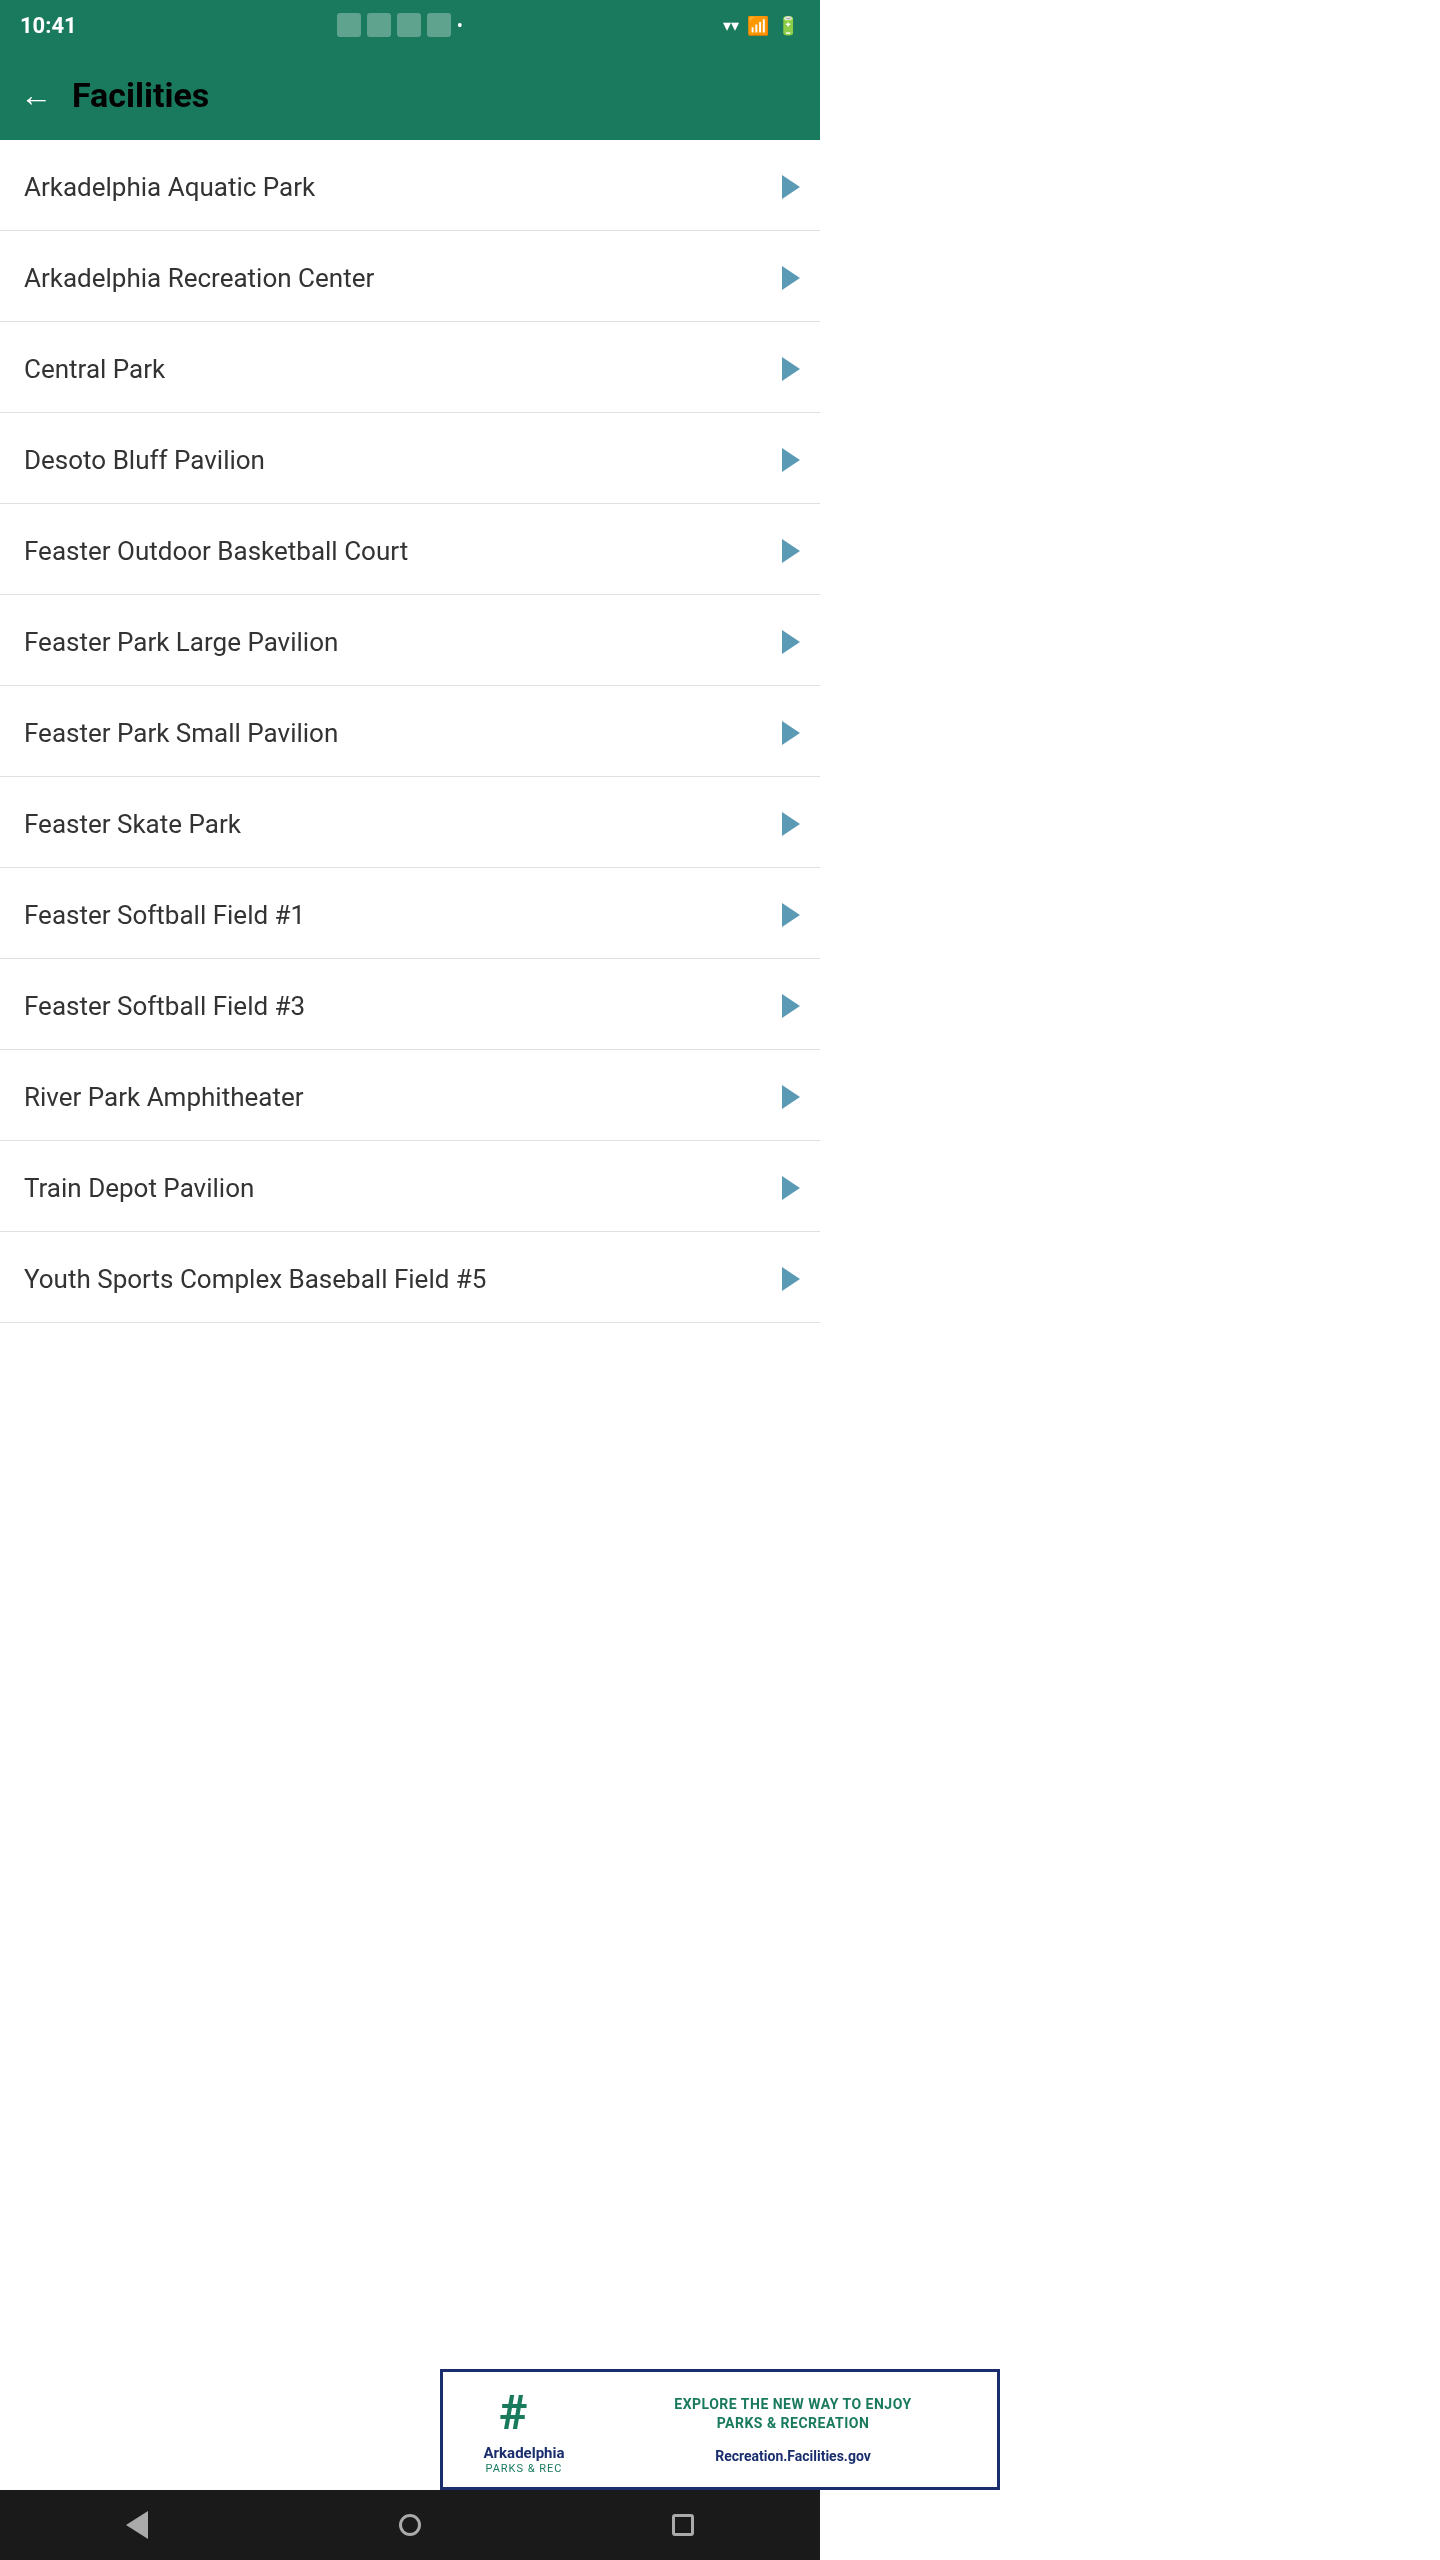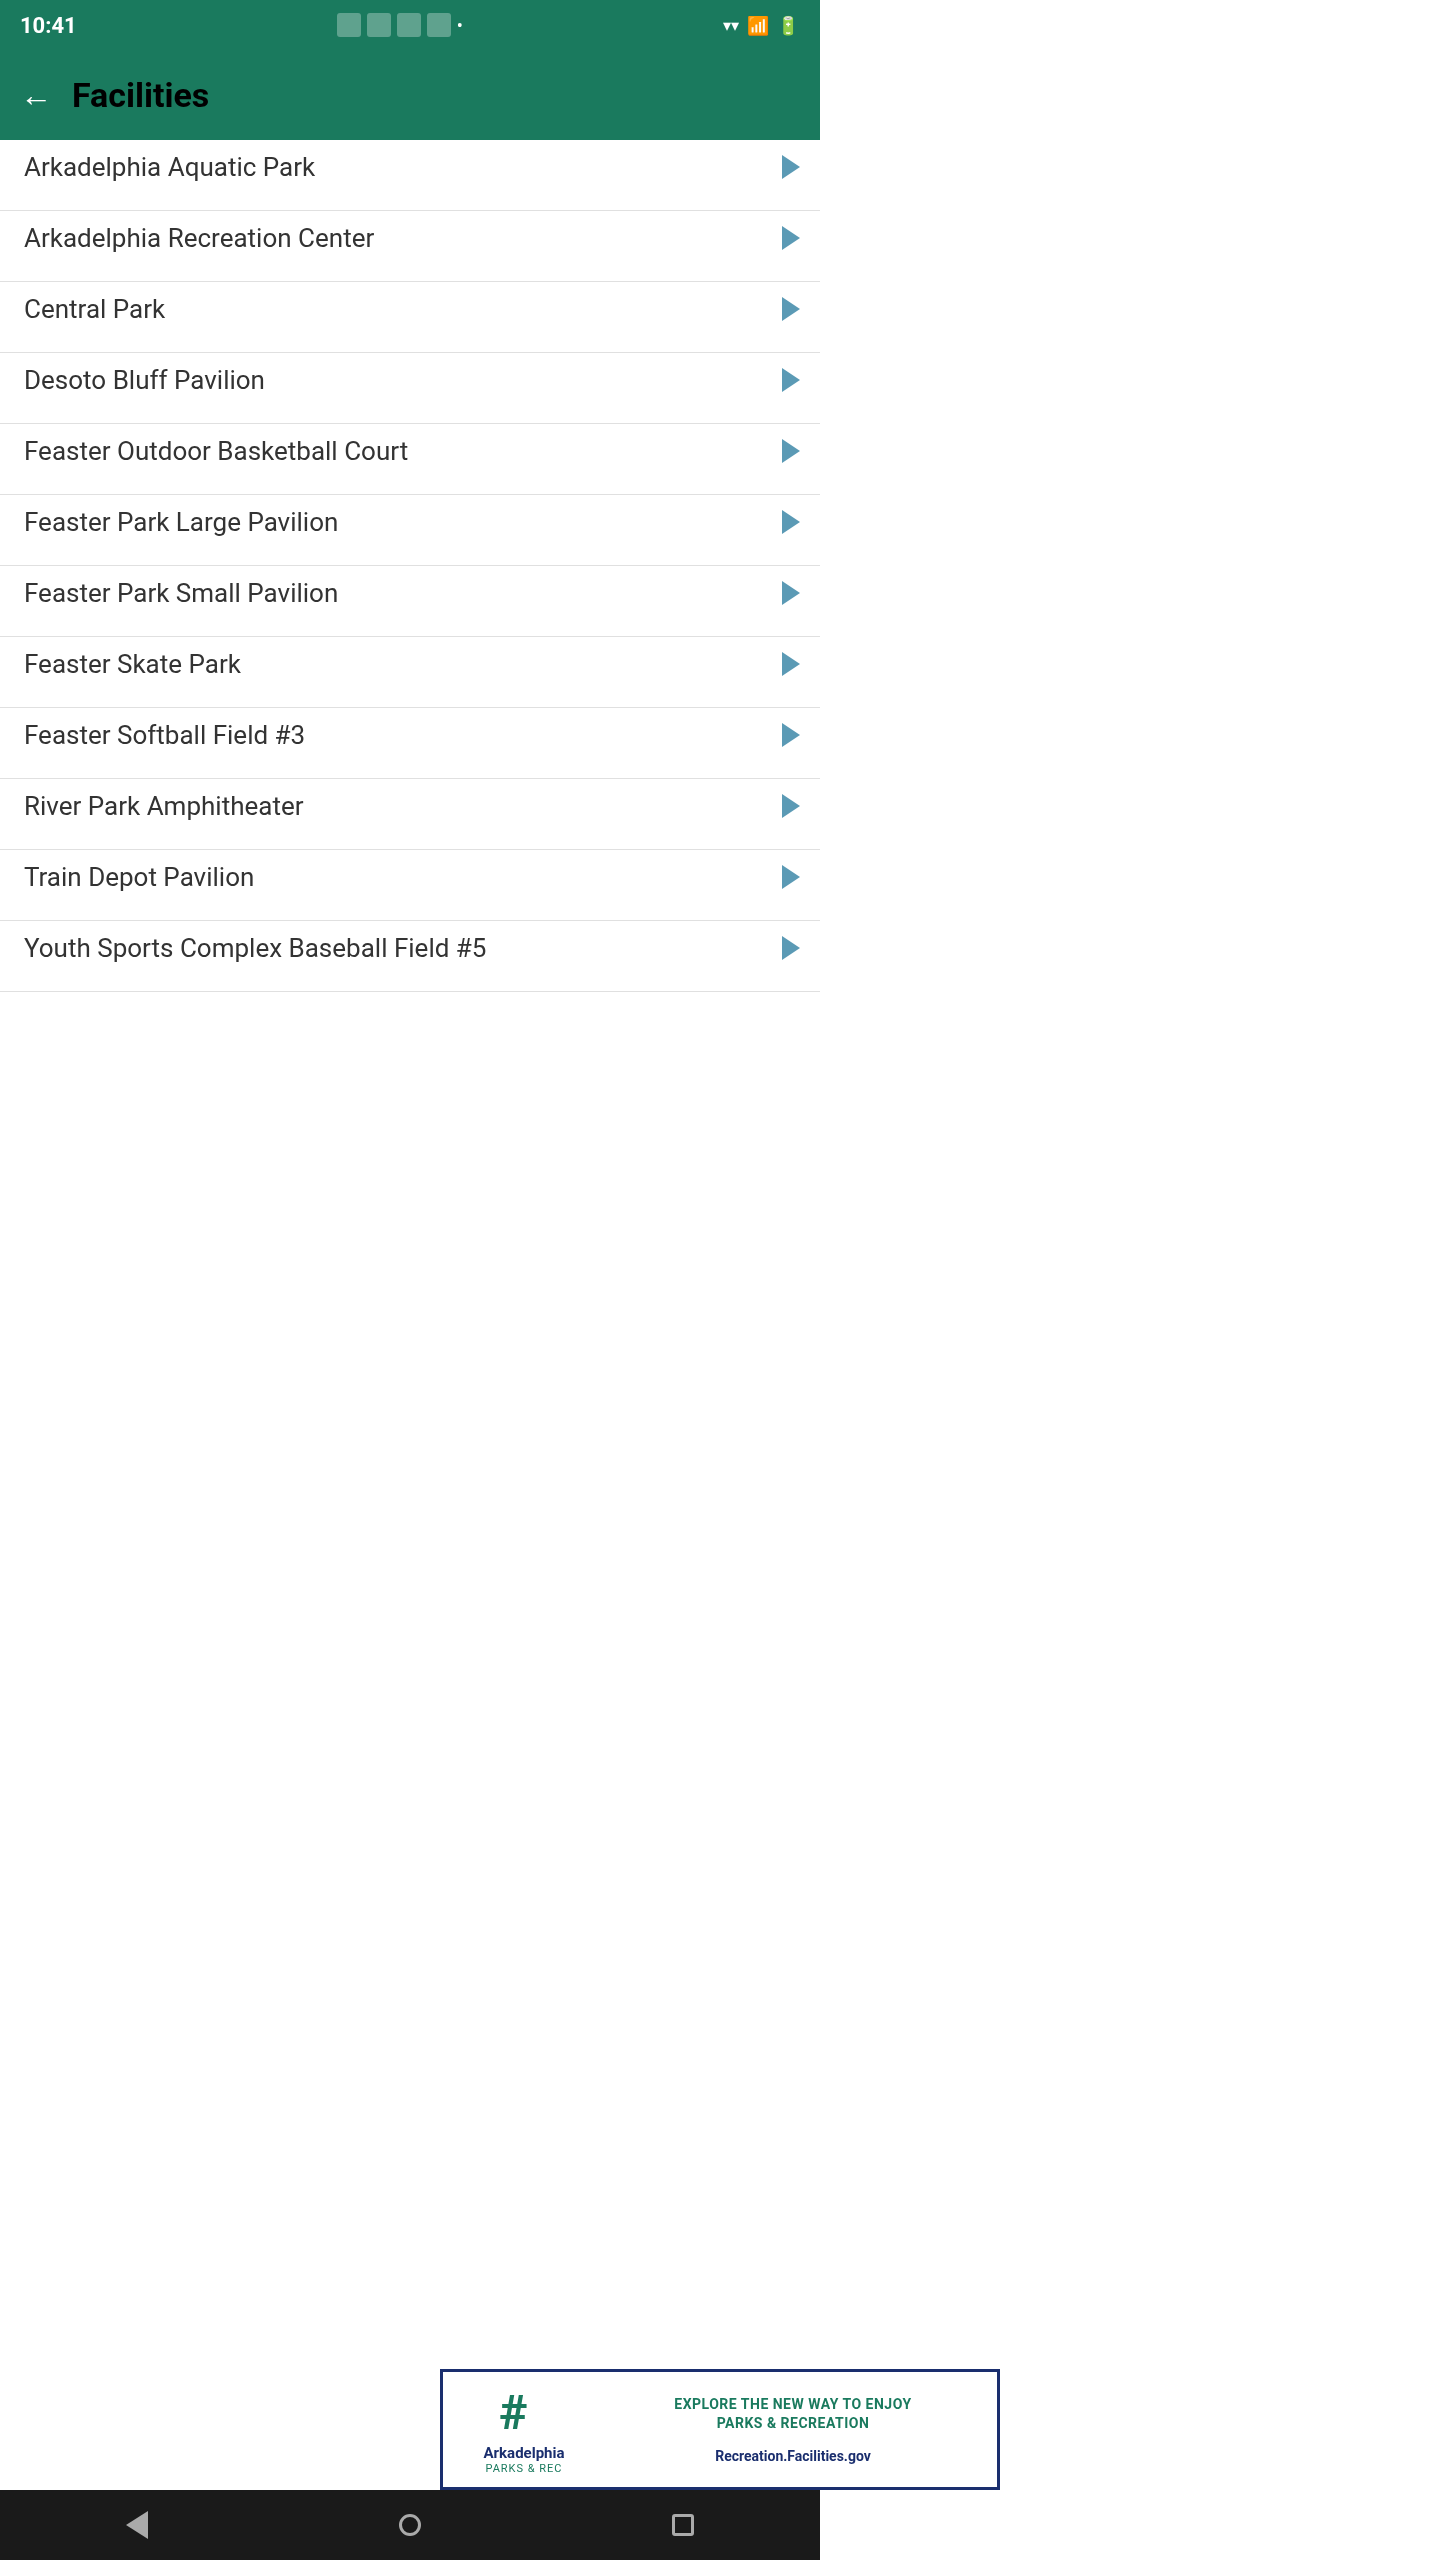--- a/index.html
+++ b/index.html
@@ -84,21 +84,21 @@
 
     
     .facilities-list {
       background: #ffffff;
     }
 
     .facility-item {
       display: flex;
       align-items: center;
       justify-content: space-between;
-      padding: 12px 20px 28px 24px;
+      padding: 32px 20px 28px 24px;
       border-bottom: 1px solid #e0e0e0;
       cursor: pointer;
     }
 
     .facility-name {
       font-size: 26px;
       color: #333333;
       font-weight: 400;
     }
 
@@ -274,20 +274,24 @@
     </div>
     <div class="facility-item">
       <span class="facility-name">Feaster Park Small Pavilion</span>
       <div class="chevron-right"></div>
     </div>
     <div class="facility-item">
       <span class="facility-name">Feaster Skate Park</span>
       <div class="chevron-right"></div>
     </div>
     <div class="facility-item">
+      <span class="facility-name">Feaster Softball Field #1</span>
+      <div class="chevron-right"></div>
+    </div>
+    <div class="facility-item">
       <span class="facility-name">Feaster Softball Field #3</span>
       <div class="chevron-right"></div>
     </div>
     <div class="facility-item">
       <span class="facility-name">River Park Amphitheater</span>
       <div class="chevron-right"></div>
     </div>
     <div class="facility-item">
       <span class="facility-name">Train Depot Pavilion</span>
       <div class="chevron-right"></div>

